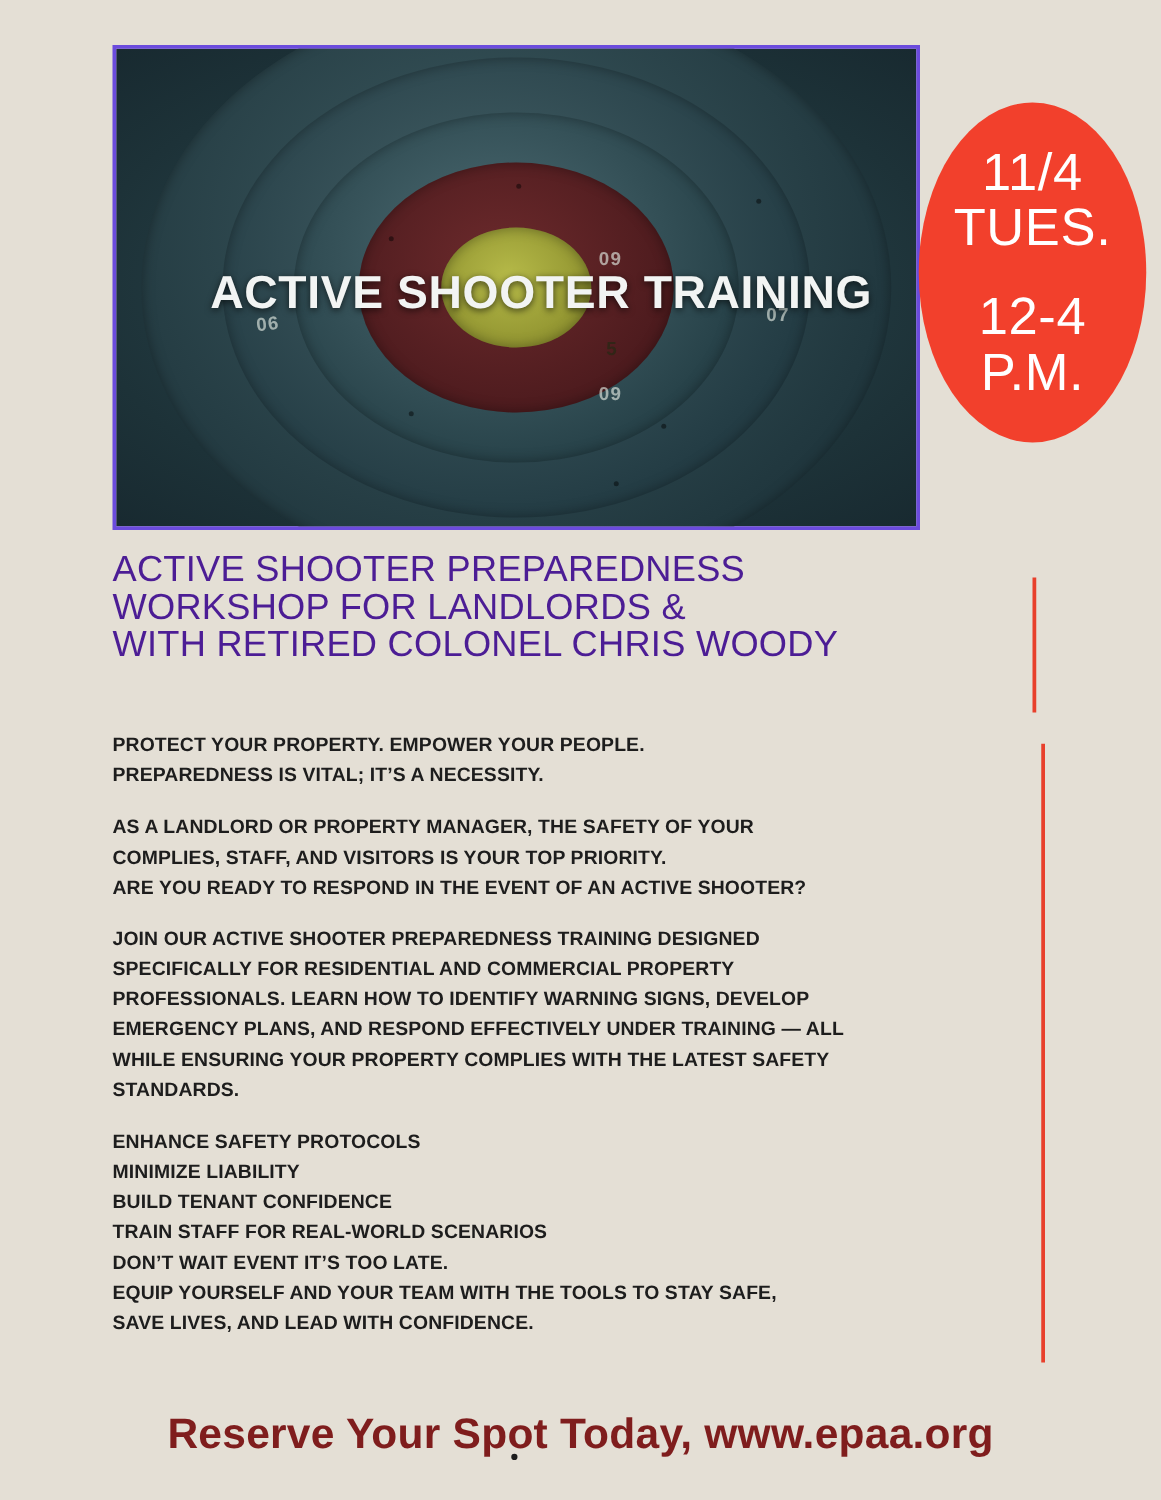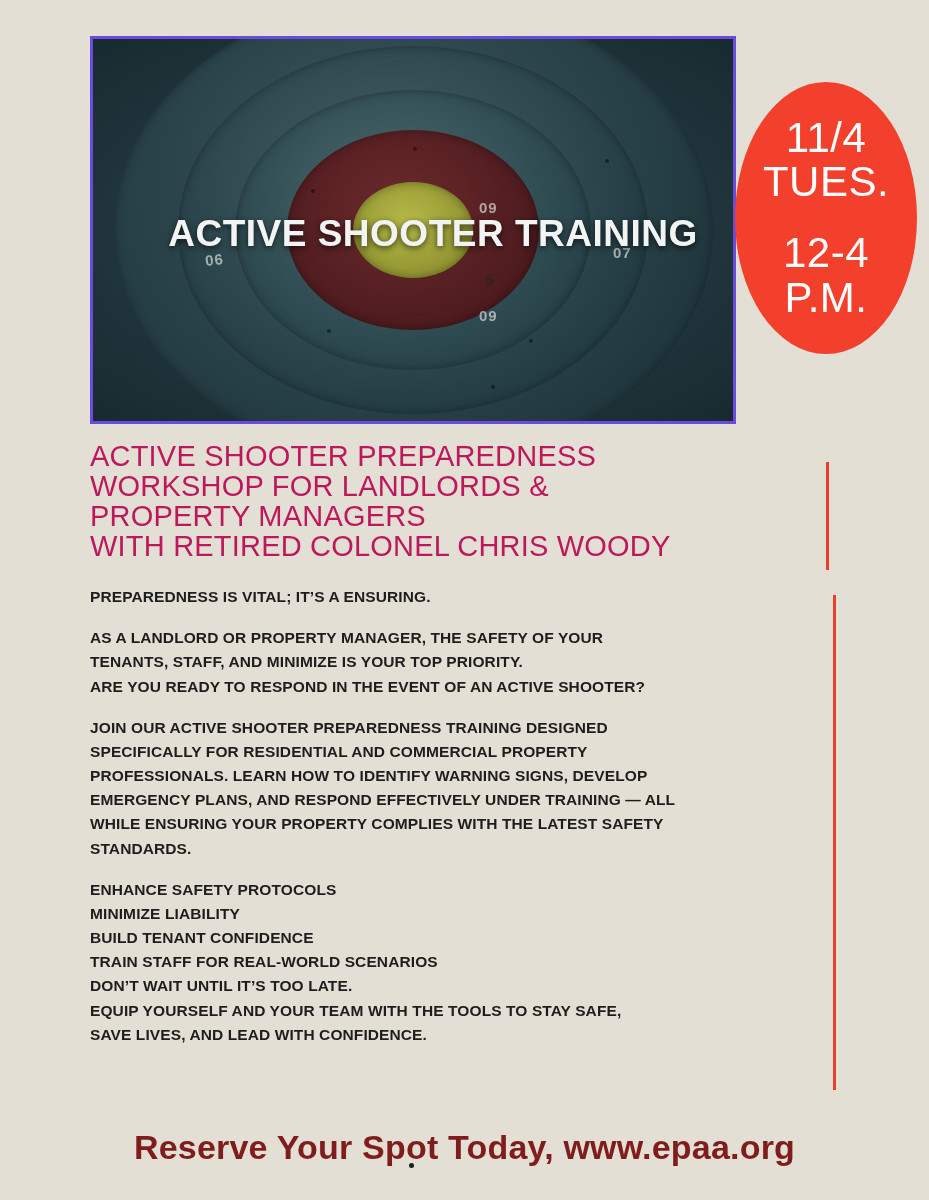--- a/index.html
+++ b/index.html
@@ -108,21 +108,21 @@
     letter-spacing: 0.5px;
   }
   .badge .gap { height: 26px; }
 
   
   .headline {
     position: absolute;
     left: 90px;
     top: 442px;
     width: 660px;
-    color: #be185d;
+    color: #4c1d95;
     font-size: 29px;
     font-weight: 400;
     line-height: 1.0;
     letter-spacing: 0.2px;
   }
   .headline div { margin-bottom: 1px; }
 
   
   .body-copy {
     position: absolute;
@@ -203,50 +203,50 @@
     <div class="line">11/4</div>
     <div class="line">TUES.</div>
     <div class="gap"></div>
     <div class="line">12-4</div>
     <div class="line">P.M.</div>
   </div>
 
   <div class="headline">
     <div>ACTIVE SHOOTER PREPAREDNESS</div>
     <div>WORKSHOP FOR LANDLORDS &amp;</div>
-    <div>PROPERTY MANAGERS</div>
     <div>WITH RETIRED COLONEL CHRIS WOODY</div>
   </div>
 
   <div class="vrule vrule-1"></div>
   <div class="vrule vrule-2"></div>
 
   <div class="body-copy">
     <p>
-      <span class="ln">PREPAREDNESS IS VITAL; IT’S A ENSURING.</span>
+      <span class="ln">PROTECT YOUR PROPERTY. EMPOWER YOUR PEOPLE.</span>
+      <span class="ln">PREPAREDNESS IS VITAL; IT’S A NECESSITY.</span>
     </p>
     <p>
       <span class="ln">AS A LANDLORD OR PROPERTY MANAGER, THE SAFETY OF YOUR</span>
-      <span class="ln">TENANTS, STAFF, AND MINIMIZE IS YOUR TOP PRIORITY.</span>
+      <span class="ln">COMPLIES, STAFF, AND VISITORS IS YOUR TOP PRIORITY.</span>
       <span class="ln">ARE YOU READY TO RESPOND IN THE EVENT OF AN ACTIVE SHOOTER?</span>
     </p>
     <p>
       <span class="ln">JOIN OUR ACTIVE SHOOTER PREPAREDNESS TRAINING DESIGNED</span>
       <span class="ln">SPECIFICALLY FOR RESIDENTIAL AND COMMERCIAL PROPERTY</span>
       <span class="ln">PROFESSIONALS. LEARN HOW TO IDENTIFY WARNING SIGNS, DEVELOP</span>
       <span class="ln">EMERGENCY PLANS, AND RESPOND EFFECTIVELY UNDER TRAINING — ALL</span>
       <span class="ln">WHILE ENSURING YOUR PROPERTY COMPLIES WITH THE LATEST SAFETY</span>
       <span class="ln">STANDARDS.</span>
     </p>
     <p>
       <span class="ln">ENHANCE SAFETY PROTOCOLS</span>
       <span class="ln">MINIMIZE LIABILITY</span>
       <span class="ln">BUILD TENANT CONFIDENCE</span>
       <span class="ln">TRAIN STAFF FOR REAL-WORLD SCENARIOS</span>
-      <span class="ln">DON’T WAIT UNTIL IT’S TOO LATE.</span>
+      <span class="ln">DON’T WAIT EVENT IT’S TOO LATE.</span>
       <span class="ln">EQUIP YOURSELF AND YOUR TEAM WITH THE TOOLS TO STAY SAFE,</span>
       <span class="ln">SAVE LIVES, AND LEAD WITH CONFIDENCE.</span>
     </p>
   </div>
 
   <div class="cta">Reserve Your Spot Today, www.epaa.org</div>
   <div class="cta-dot"></div>
 
 </div>
 

